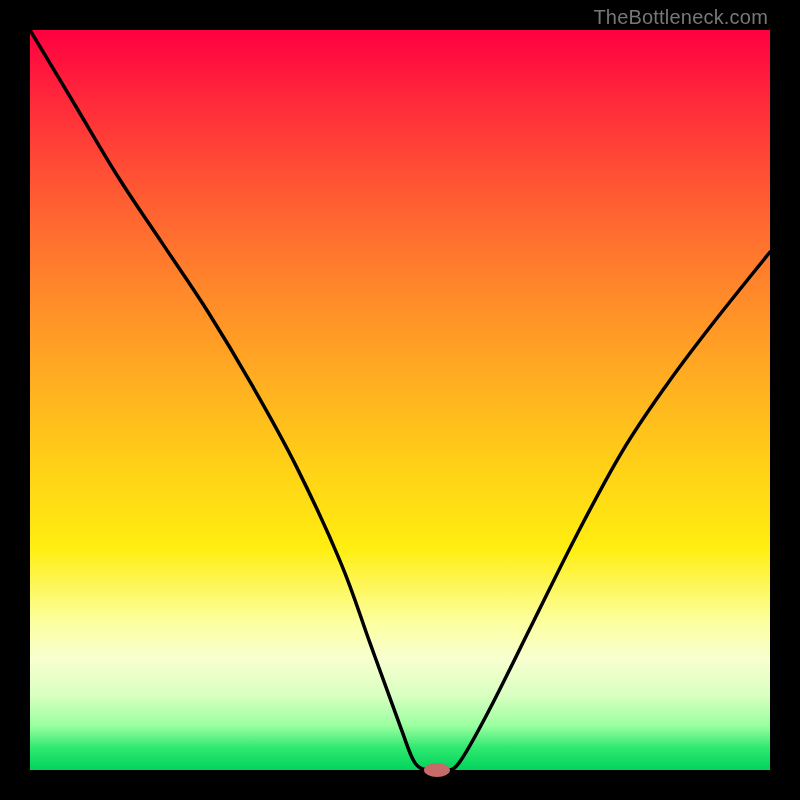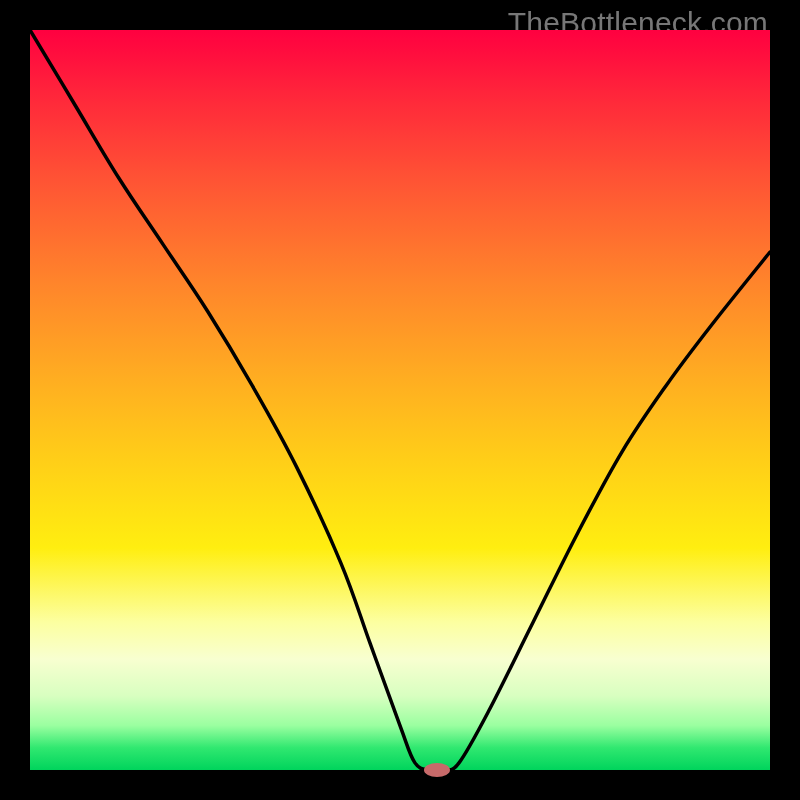--- a/index.html
+++ b/index.html
@@ -38,21 +38,21 @@
       #9affa0 94%,
       #30e870 97%,
       #00d45c 100%
     );
   }
   .watermark {
     position: absolute;
     top: 6px;
     right: 32px;
     color: #777;
-    font-size: 30px;
+    font-size: 20px;
     letter-spacing: 0.2px;
     font-weight: 500;
     user-select: none;
   }
   svg.curve {
     position: absolute;
     left: 0;
     top: 0;
     pointer-events: none;
   }

